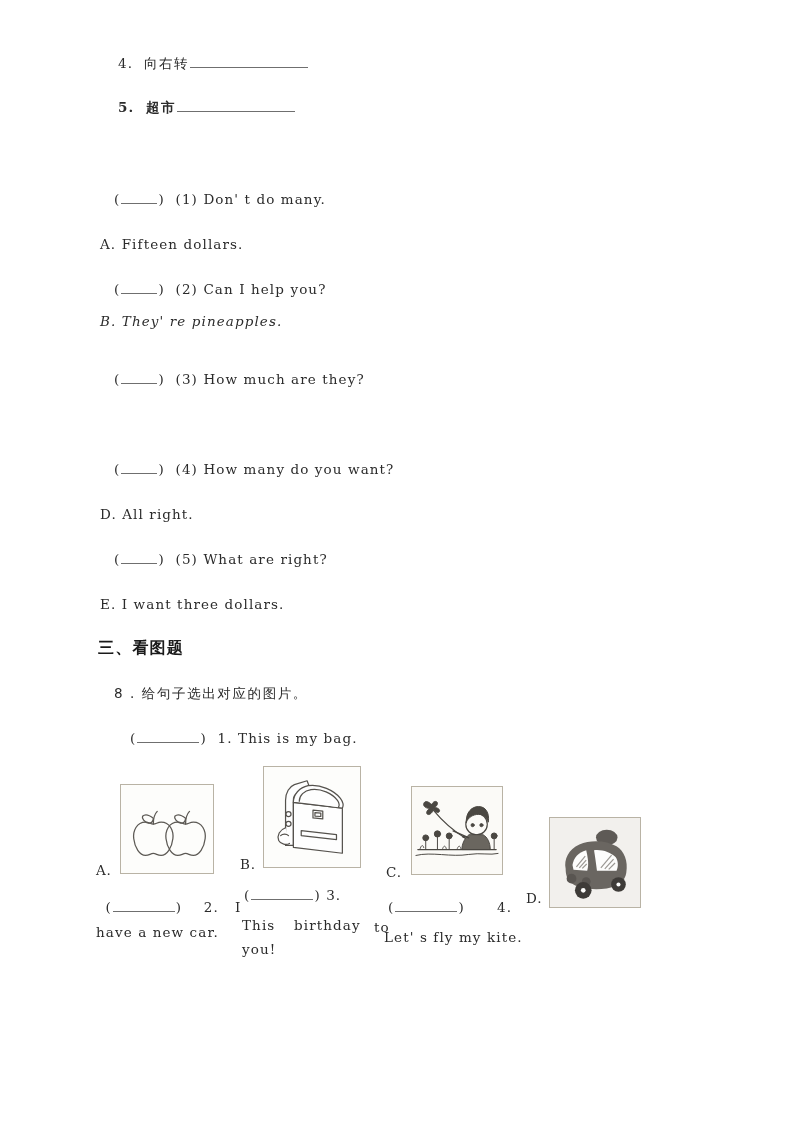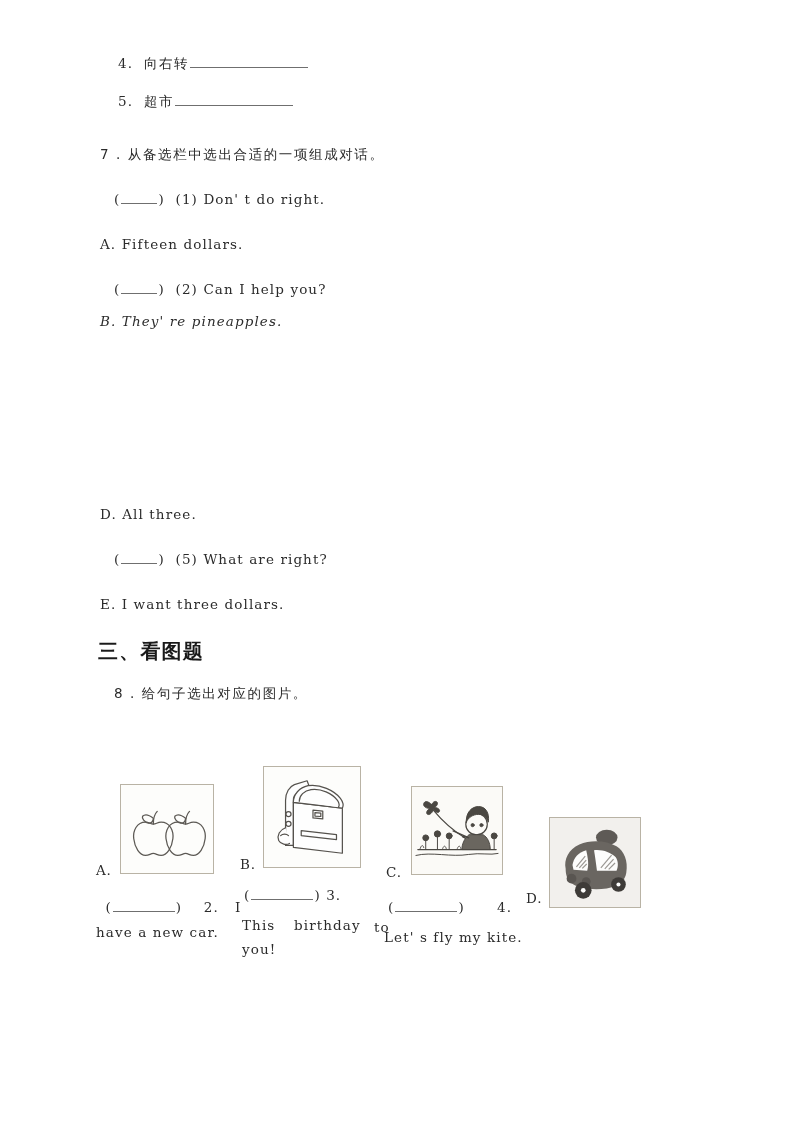--- a/index.html
+++ b/index.html
@@ -54,21 +54,21 @@
   }
   .blank-lg { width: 118px; }
   .blank-sm { width: 36px; }
   .blank-par { width: 62px; }
 
   
   .sec-head {
     position: absolute;
     font-family: Liberation Serif, serif;
     font-weight: bold;
-    font-size: 20px;
+    font-size: 16px;
     letter-spacing: 1.2px;
     color: #1a1a1a;
     white-space: nowrap;
   }
 
   
   .picbox {
     position: absolute;
     border: 1px solid #b9b3a5;
     background: #fdfdfb;
@@ -101,61 +101,69 @@
 </style>
 </head>
 <body>
 
 <div class="page">
 
   <div class="ln mono" style="left:70px; top:54px;">
     <span>4.</span>&nbsp;&nbsp;<span class="cn">向右转</span><span class="blank blank-lg"></span>
   </div>
 
-  <div class="ln mono" style="left:70px; top:92px;">
+  <div class="ln mono" style="left:70px; top:98px;font-weight:bold;">
     <span>5.</span>&nbsp;&nbsp;<span class="cn">超市</span><span class="blank blank-lg"></span>
   </div>
 
-  <div class="ln cn" style="left:52px; top:145px;">7 . 从备选栏中选出合适的一项组成对话。</div>
 
   <div class="ln mono" style="left:66px; top:190px;">
-    <span>(</span><span class="blank blank-sm"></span><span>)</span>&nbsp;&nbsp;<span>(1)</span>&nbsp;<span>Don' t do right.</span>
+    <span>(</span><span class="blank blank-sm"></span><span>)</span>&nbsp;&nbsp;<span>(1)</span>&nbsp;<span>Don' t do many.</span>
   </div>
 
   <div class="ln mono" style="left:52px; top:235px;">
     <span>A.</span>&nbsp;<span>Fifteen dollars.</span>
   </div>
 
   <div class="ln mono" style="left:66px; top:280px;">
     <span>(</span><span class="blank blank-sm"></span><span>)</span>&nbsp;&nbsp;<span>(2)</span>&nbsp;<span>Can I help you?</span>
   </div>
 
   <div class="ln mono" style="left:52px; top:312px;font-style:italic;">
     <span>B.</span>&nbsp;<span>They' re pineapples.</span>
   </div>
 
-
-
+  <div class="ln mono" style="left:66px; top:370px;">
+    <span>(</span><span class="blank blank-sm"></span><span>)</span>&nbsp;&nbsp;<span>(3)</span>&nbsp;<span>How much are they?</span>
+  </div>
+
+
+  <div class="ln mono" style="left:66px; top:460px;">
+    <span>(</span><span class="blank blank-sm"></span><span>)</span>&nbsp;&nbsp;<span>(4)</span>&nbsp;<span>How many do you want?</span>
+  </div>
 
   <div class="ln mono" style="left:52px; top:505px;">
-    <span>D.</span>&nbsp;<span>All three.</span>
+    <span>D.</span>&nbsp;<span>All right.</span>
   </div>
 
   <div class="ln mono" style="left:66px; top:550px;">
     <span>(</span><span class="blank blank-sm"></span><span>)</span>&nbsp;&nbsp;<span>(5)</span>&nbsp;<span>What are right?</span>
   </div>
 
   <div class="ln mono" style="left:52px; top:595px;">
     <span>E.</span>&nbsp;<span>I want three dollars.</span>
   </div>
 
   <div class="sec-head" style="left:50px; top:638px;">三、看图题</div>
 
   <div class="ln cn" style="left:66px; top:684px;text-align:right;">8 . 给句子选出对应的图片。</div>
 
+  <div class="ln mono" style="left:82px; top:729px;">
+    (<span class="blank blank-par"></span>)&nbsp;&nbsp;<span>1.</span>&nbsp;<span>This is my bag.</span>
+  </div>
 
   <div class="picbox" style="left:72px; top:784px; width:94px; height:90px;">
     <svg viewBox="0 0 94 90" xmlns="http://www.w3.org/2000/svg">
       <g fill="none" stroke="#5c5954" stroke-width="1.3" stroke-linecap="round" stroke-linejoin="round">
 
         <path d="M25 38 C16 38 12 47 13 55 C14 64 19 72 25 72 C29 72 30 70 33 70 C36 70 37 72 41 72 C47 72 52 64 53 55 C54 47 50 38 41 38 C37 38 36 40 33 40 C30 40 29 38 25 38 Z"></path>
 
         <path d="M33 40 C33 34 34 30 37 27"></path>
 
         <path d="M33 34 C28 30 24 30 22 32 C21 34 24 38 28 39 C31 39.6 33 37 33 34 Z"></path>

